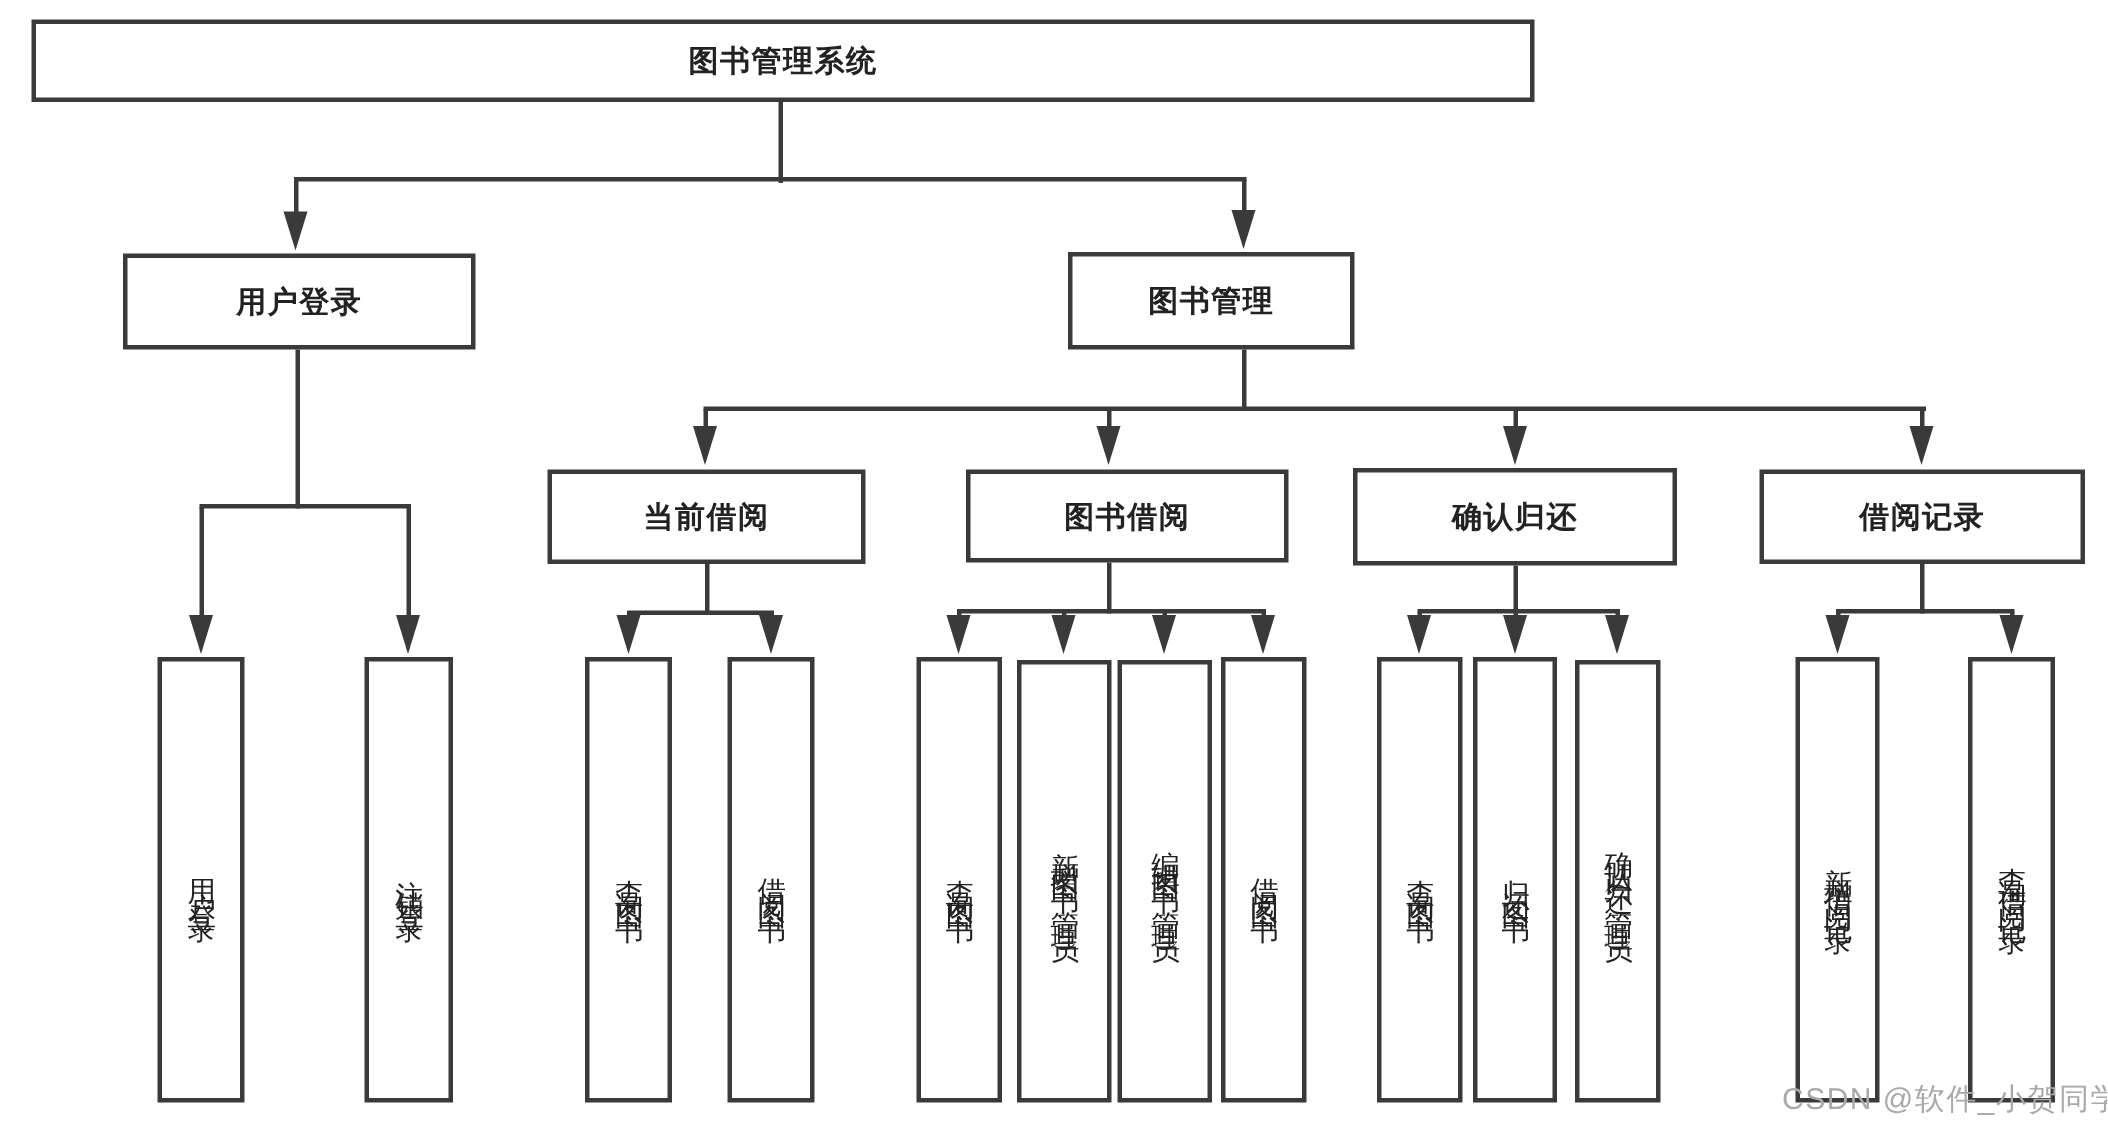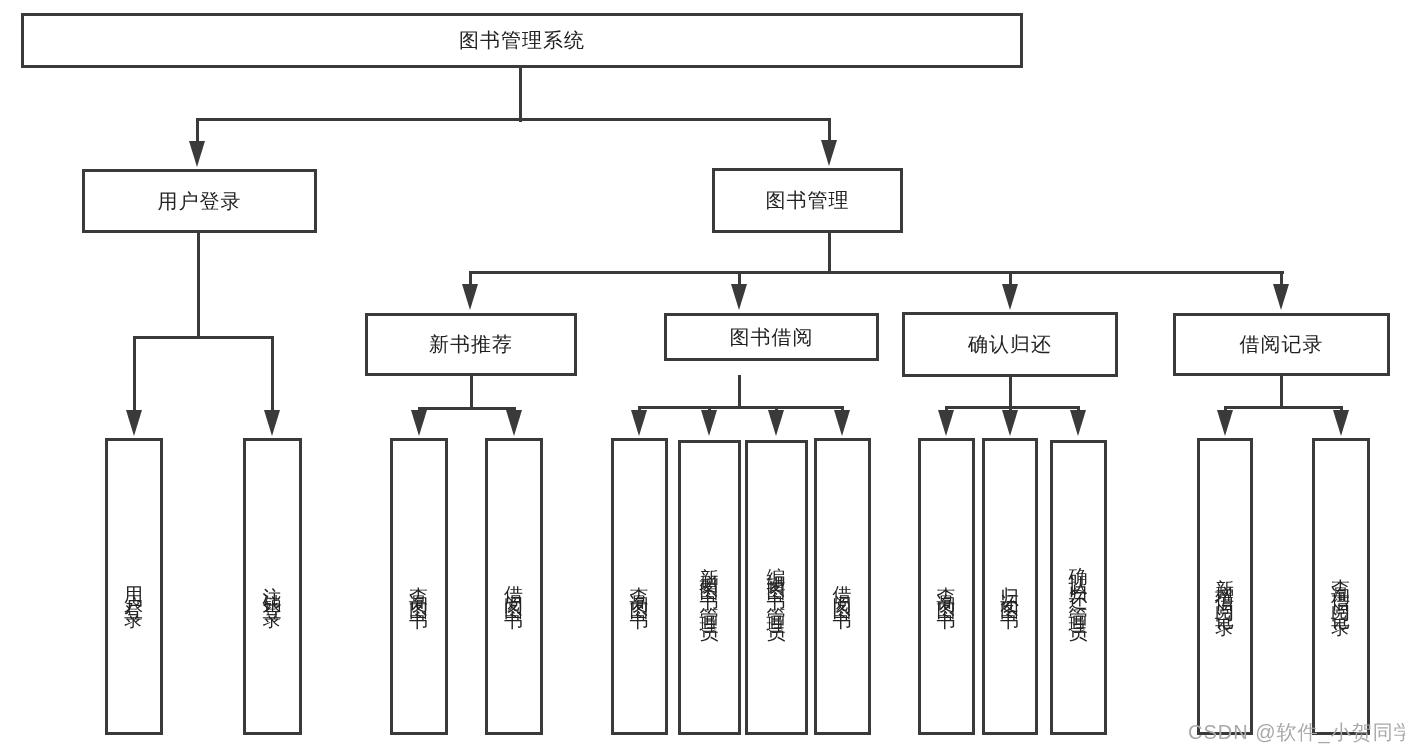--- a/index.html
+++ b/index.html
@@ -15,20 +15,21 @@
     box-sizing:border-box;
     border:3px solid #3a3a3a;
     background:#ffffff;
     display:flex;align-items:center;justify-content:center;
     color:#222222;
   }
   .node.h span{
     font-size:20px;
     letter-spacing:1px;
     white-space:nowrap;
+    font-weight:bold;
   }
   .node.v span{
     writing-mode:vertical-rl;
     text-orientation:mixed;
     font-size:19px;
     letter-spacing:8px;
     line-height:1;
     white-space:nowrap;
   }
   .cline{position:absolute;background:#3a3a3a;}
@@ -58,23 +59,23 @@
   </div>
 
   <div class="node h" style="left:82px;top:169px;width:235px;height:64px">
     <span>用户登录</span>
   </div>
   <div class="node h" style="left:712px;top:168px;width:191px;height:65px">
     <span>图书管理</span>
   </div>
 
   <div class="node h" style="left:365px;top:313px;width:212px;height:63px">
-    <span>新书推荐</span>
+    <span>当前借阅</span>
   </div>
-  <div class="node h" style="left:664px;top:313px;width:215px;height:48px">
+  <div class="node h" style="left:644px;top:313px;width:215px;height:62px">
     <span>图书借阅</span>
   </div>
   <div class="node h" style="left:902px;top:312px;width:216px;height:65px">
     <span>确认归还</span>
   </div>
   <div class="node h" style="left:1173px;top:313px;width:217px;height:63px">
     <span>借阅记录</span>
   </div>
 
   <div class="node v" style="left:105px;top:438px;width:58px;height:297px">

